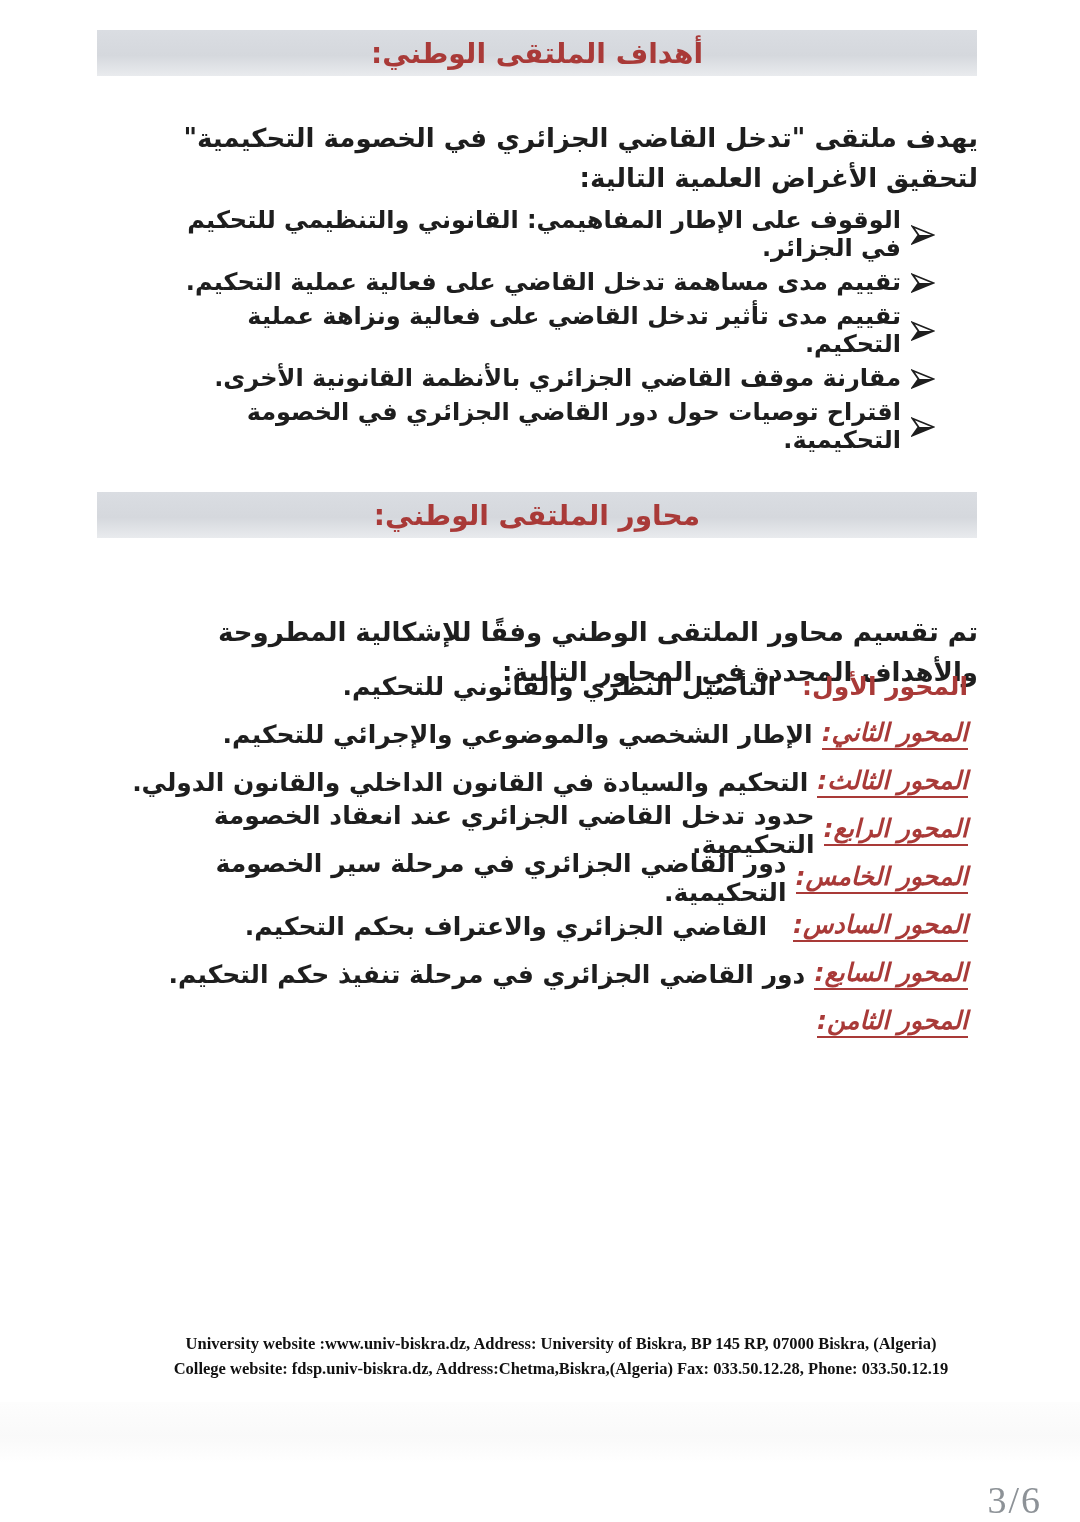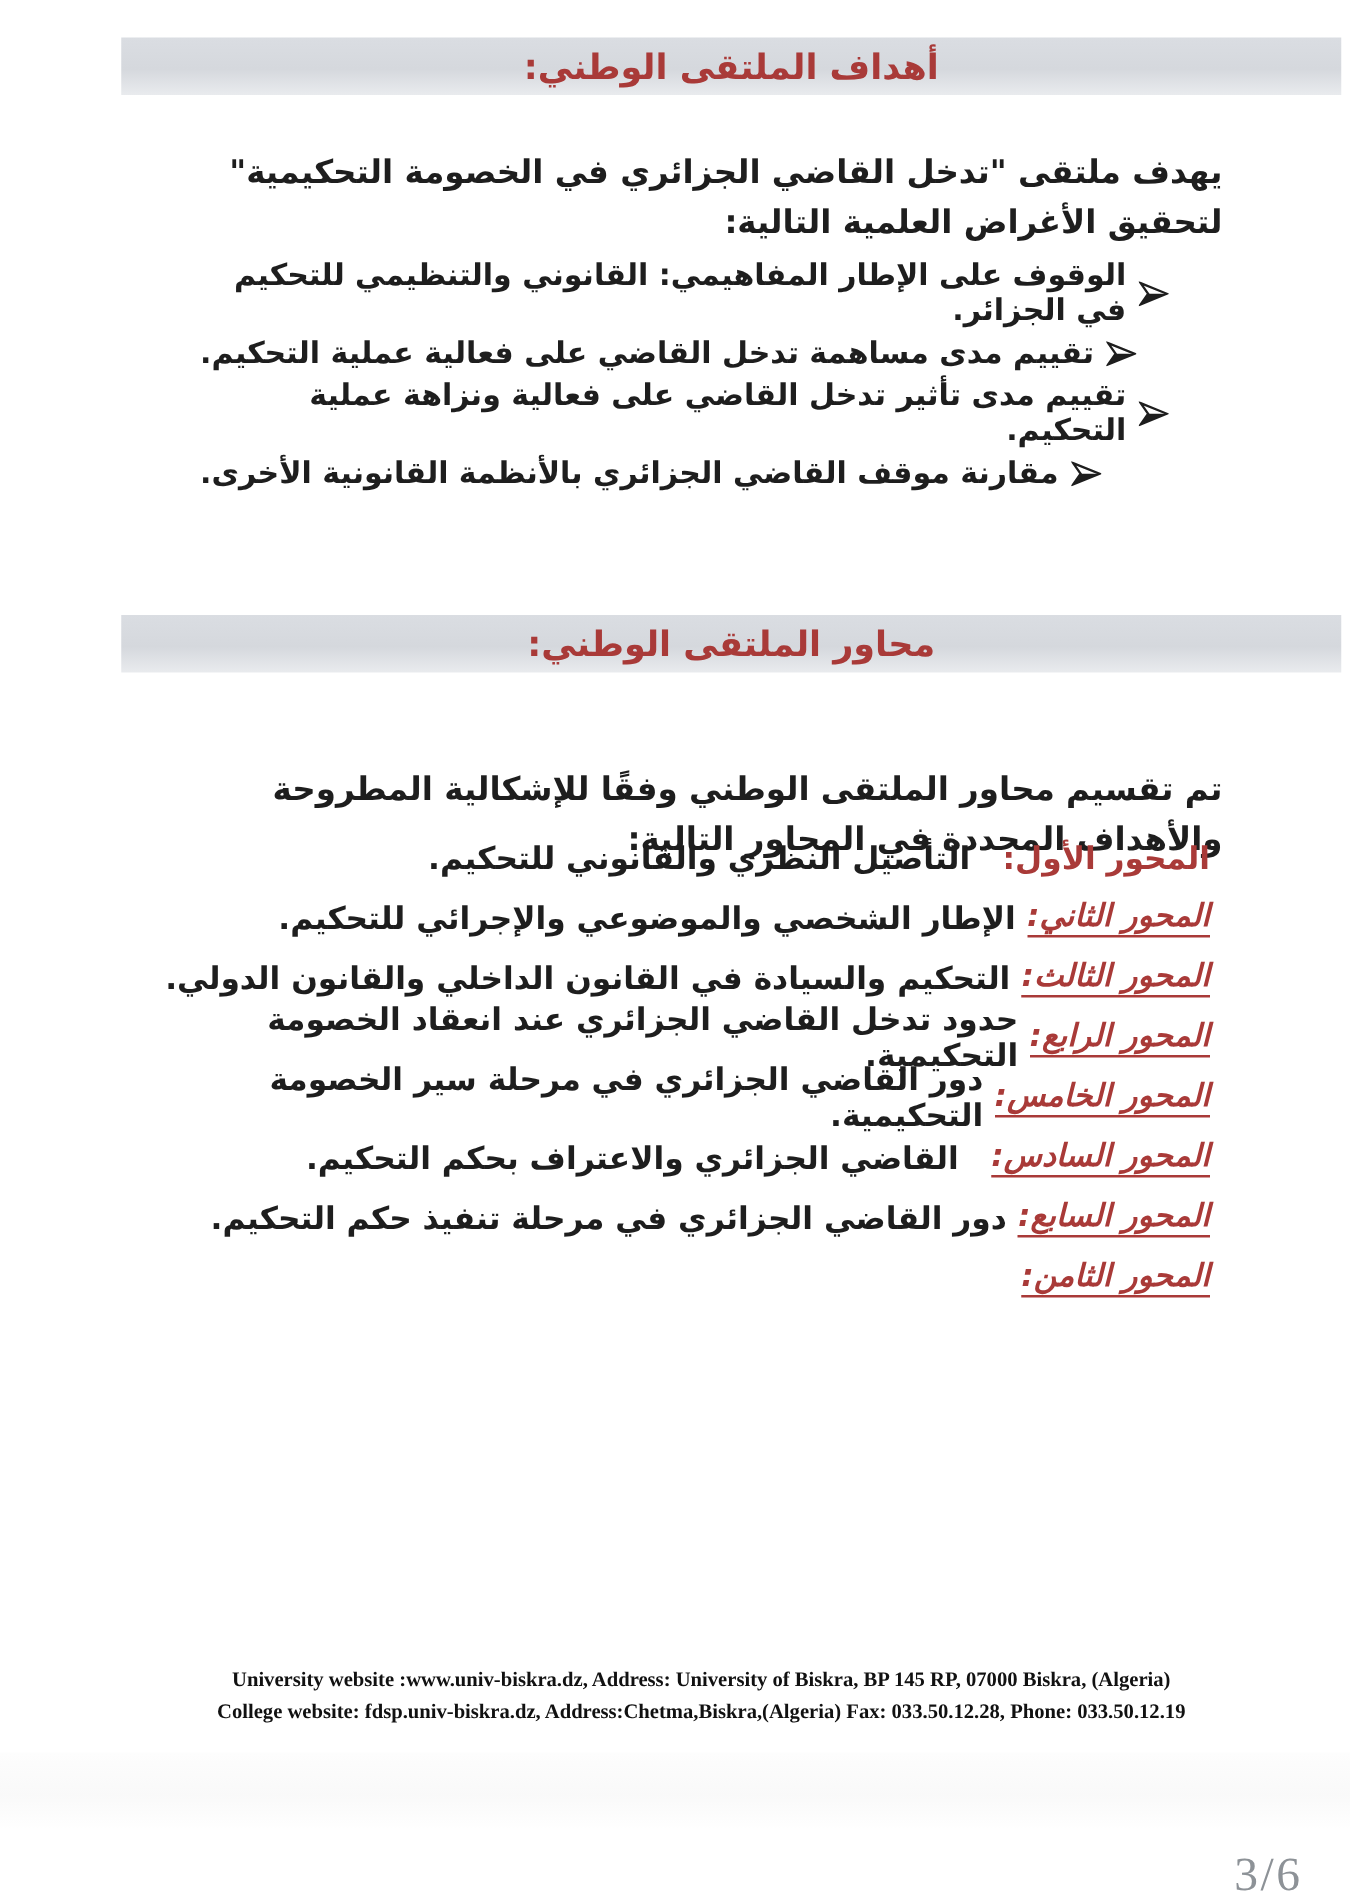--- a/index.html
+++ b/index.html
@@ -17,21 +17,21 @@
     color: var(--ink);
     position: relative;
     overflow: hidden;
   }
   .page { position: absolute; inset: 0; }
 
   
   .section-bar {
     position: absolute;
     left: 97px;
-    width: 976px;
+    width: 880px;
     height: 46px;
     background: linear-gradient(180deg, var(--bar-gray-top) 0%, #d5d8dd 55%, var(--bar-gray-bottom) 100%);
     display: flex;
     align-items: center;
     justify-content: center;
   }
   .bar-objectives { top: 30px; }
   .bar-axes { top: 492px; text-align: center; }
   .section-bar .bar-title {
     color: var(--accent-red);
@@ -63,21 +63,20 @@
     left: 160px;
     direction: rtl;
   }
   .bullet-item {
     display: flex;
     align-items: center;
     height: 48px;
     font-size: 24px;
     font-weight: bold;
     direction: rtl;
-    justify-content: flex-end;
   }
   .bullet-item .arrow-wrap {
     flex: 0 0 auto;
     margin-inline-end: 10px;
     display: inline-flex;
     align-items: center;
     transform: translateY(1px);
   }
 
   
@@ -187,20 +186,29 @@
     </div>
     <div class="bullet-item">
       <span class="arrow-wrap">
         <svg width="24" height="20" viewBox="0 0 24 20" aria-hidden="true">
           <path d="M1.5 1.5 L22.5 10 L1.5 18.5 L7.5 10 Z" fill="#ffffff" stroke="#1e1e1e" stroke-width="1.8" stroke-linejoin="miter"></path>
           <path d="M1.5 18.5 L22.5 10 L7.5 10 Z" fill="#1e1e1e"></path>
         </svg>
       </span>
       <span>مقارنة موقف القاضي الجزائري بالأنظمة القانونية الأخرى.</span>
     </div>
+    <div class="bullet-item">
+      <span class="arrow-wrap">
+        <svg width="24" height="20" viewBox="0 0 24 20" aria-hidden="true">
+          <path d="M1.5 1.5 L22.5 10 L1.5 18.5 L7.5 10 Z" fill="#ffffff" stroke="#1e1e1e" stroke-width="1.8" stroke-linejoin="miter"></path>
+          <path d="M1.5 18.5 L22.5 10 L7.5 10 Z" fill="#1e1e1e"></path>
+        </svg>
+      </span>
+      <span>اقتراح توصيات حول دور القاضي الجزائري في الخصومة التحكيمية.</span>
+    </div>
   </div>
 
   <div class="section-bar bar-axes">
     <span class="bar-title">محاور الملتقى الوطني:</span>
   </div>
 
   <p class="intro intro-axes">تم تقسيم محاور الملتقى الوطني وفقًا للإشكالية المطروحة والأهداف المحددة في المحاور التالية:</p>
 
   <div class="axes-list">
     <div class="axis-line">

